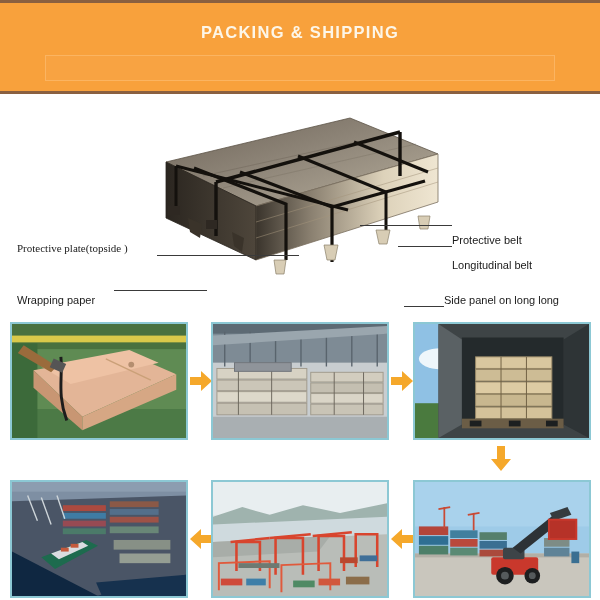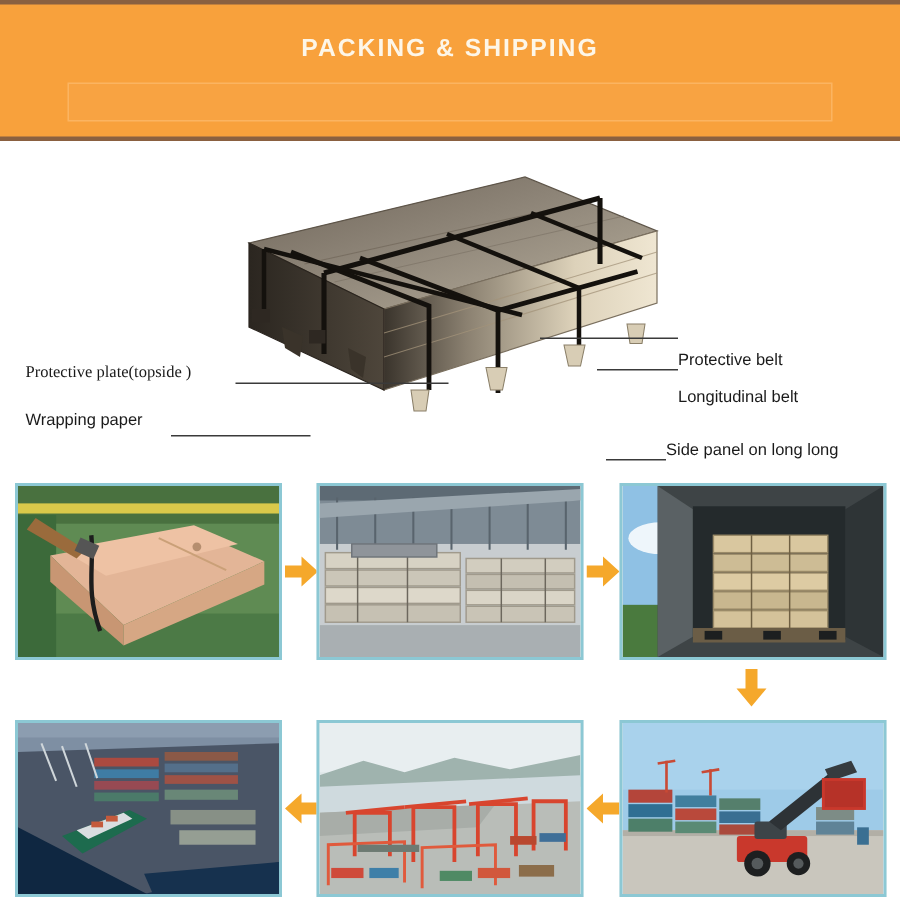--- a/index.html
+++ b/index.html
@@ -92,21 +92,21 @@
 
   
   .lb-long      { left: 452px; top: 119px; margin-top: 46px; }
   .ln-long      { left: 360px; top: 131px; width: 92px; }
   .lb-trans     { left: 452px; top: 140px; }
   .ln-trans     { left: 398px; top: 152px; width: 54px; }
 
   .lb-prot      { left: 17px;  top: 148px; font-family: Liberation Serif, serif; }
   .ln-prot      { left: 157px; top: 161px; width: 142px; }
 
-  .lb-wrap      { left: 17px;  top: 180px; }
+  .lb-wrap      { left: 17px;  top: 200px; }
   .ln-wrap      { left: 114px; top: 196px; width: 93px; }
 
   .lb-side      { left: 444px; top: 200px; }
   .ln-side      { left: 404px; top: 212px; width: 40px; }
 
   
   .crate-svg { position:absolute; left:0; top:0; }
 
   
   .grid {

